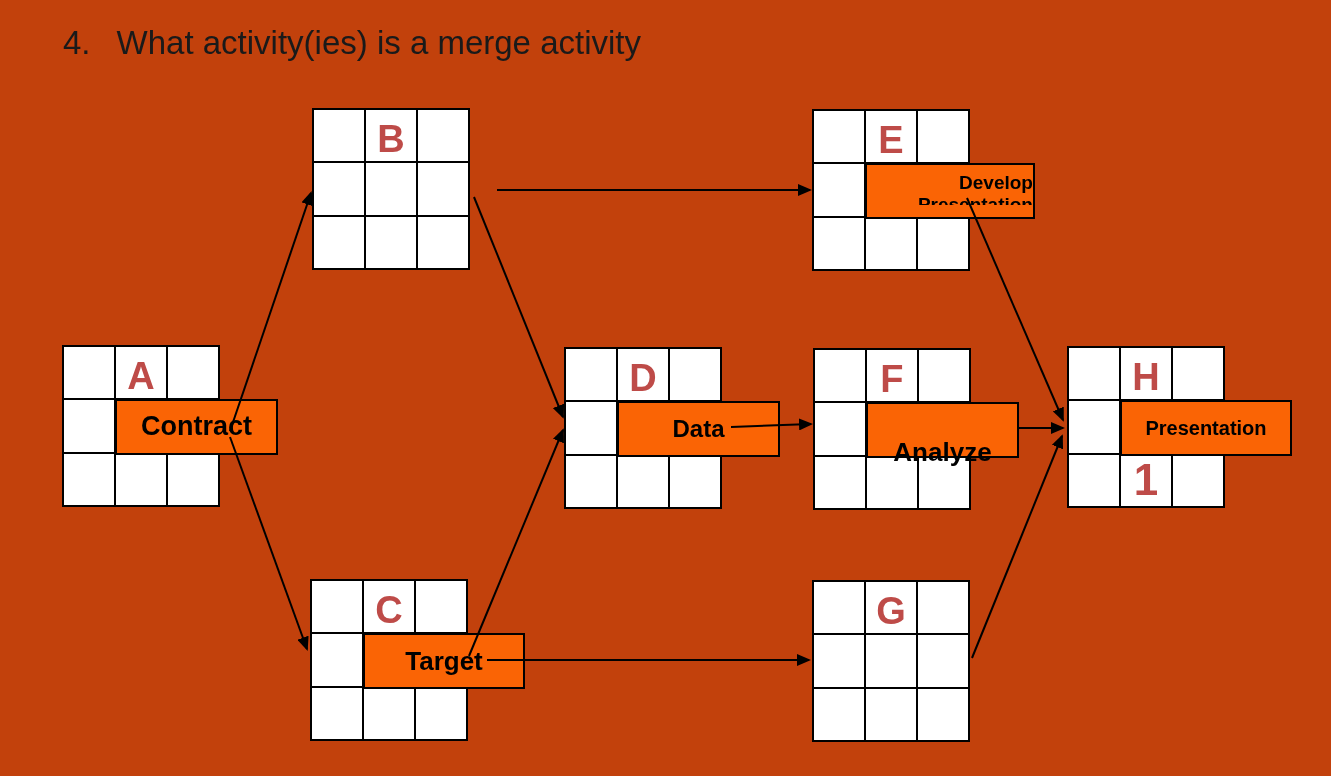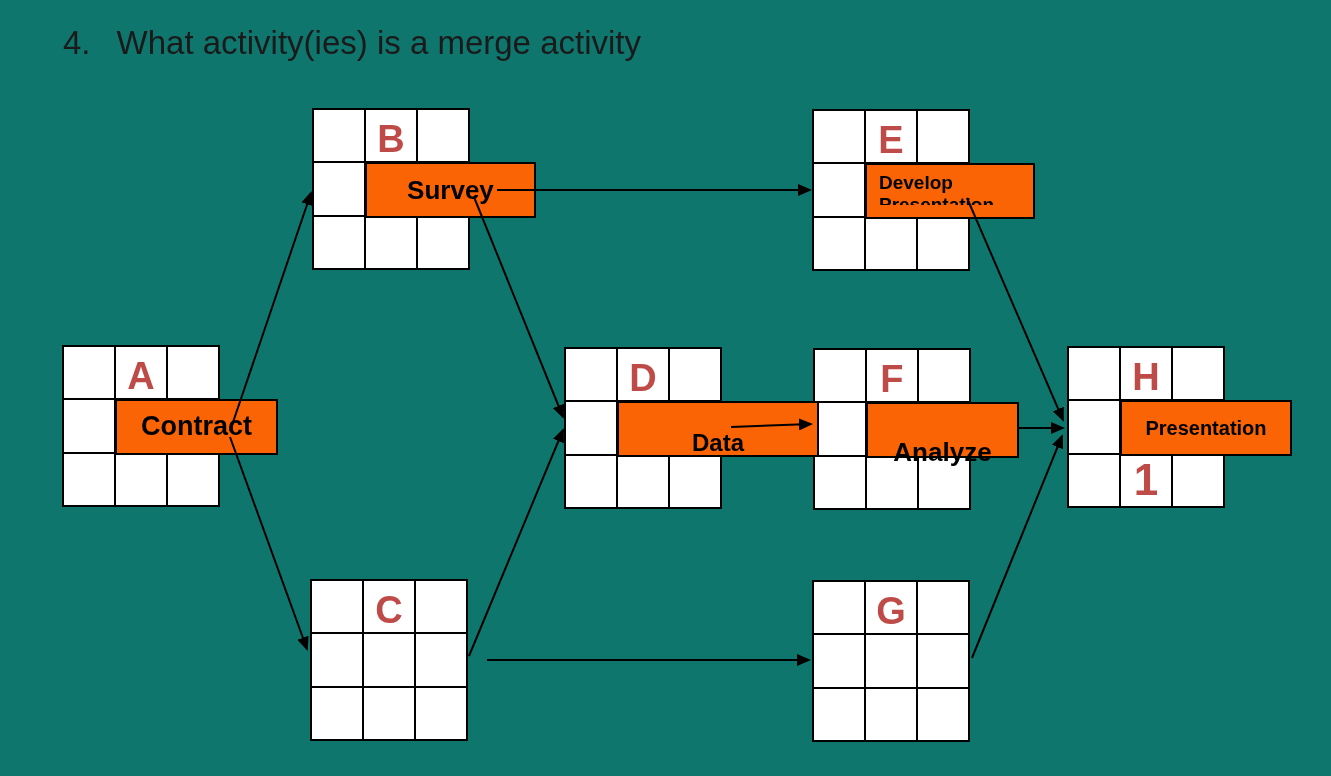--- a/index.html
+++ b/index.html
@@ -1,21 +1,21 @@
 <!DOCTYPE html>
 <html><head>
 <meta charset="utf-8">
 <style>
   html,body{margin:0;padding:0;}
   body{
     width:1331px;height:776px;overflow:hidden;
     background:#ffffff;
     font-family:"Liberation Sans",sans-serif;
   }
-  .page{position:relative;width:1331px;height:776px;background:#0f766e;}
+  .page{position:relative;width:1331px;height:776px;background:#c2410c;}
 
   .title{
     position:absolute;left:63px;top:24px;margin:0;
     font-size:33px;font-weight:400;color:#1a1a1a;
     letter-spacing:0px;white-space:nowrap;
   }
   .title .num{display:inline-block;margin-right:26px;}
 
   
   .node{
@@ -43,21 +43,21 @@
     height:calc(33.33% + 2px);
     border:2px solid #000;box-sizing:border-box;
     display:flex;align-items:center;justify-content:center;
     z-index:2;
   }
   .banner-label{font-weight:700;color:#000;line-height:1;white-space:nowrap;}
 
   
   .banner-clip{
     position:absolute;top:7px;left:12px;right:0;height:33px;
-    overflow:hidden;text-align:left;
+    overflow:hidden;text-align:right;
   }
   .banner-line{font-weight:700;color:#000;line-height:22px;white-space:nowrap;}
 
   .edges{position:absolute;left:0;top:0;z-index:3;pointer-events:none;}
 </style>
 </head>
 <body>
 
 <div class="page">
   <h1 class="title" style="color: rgb(26, 26, 26);"><span class="num">4.</span><span>What activity(ies) is a merge activity</span></h1>
@@ -81,48 +81,48 @@
         <div class="cell" style="border-color: rgb(0, 0, 0);"></div>
         <div class="cell" style="border-color: rgb(0, 0, 0);"></div>
         <div class="cell" style="border-color: rgb(0, 0, 0);"></div>
         <div class="cell" style="border-color: rgb(0, 0, 0);"></div>
         <div class="cell" style="border-color: rgb(0, 0, 0);"></div>
         <div class="cell" style="border-color: rgb(0, 0, 0);"></div>
         <div class="cell" style="border-color: rgb(0, 0, 0);"></div>
         <div class="cell" style="border-color: rgb(0, 0, 0);"></div>
         <div class="cell" style="border-color: rgb(0, 0, 0);"></div>
         <div class="letter" style="color: rgb(190, 75, 72);">B</div>
-        <div class="banner" style="width: 171px; background: rgb(250, 100, 5); border-color: rgb(0, 0, 0);">
-          <span class="banner-label" style="font-size: 26px; color: rgb(0, 0, 0);">Survey</span>
-        </div>
       </div>
       <div class="node" style="left: 310px; top: 579px; width: 158px; height: 162px; border-color: rgb(0, 0, 0);">
         <div class="cell" style="border-color: rgb(0, 0, 0);"></div>
         <div class="cell" style="border-color: rgb(0, 0, 0);"></div>
         <div class="cell" style="border-color: rgb(0, 0, 0);"></div>
         <div class="cell" style="border-color: rgb(0, 0, 0);"></div>
         <div class="cell" style="border-color: rgb(0, 0, 0);"></div>
         <div class="cell" style="border-color: rgb(0, 0, 0);"></div>
         <div class="cell" style="border-color: rgb(0, 0, 0);"></div>
         <div class="cell" style="border-color: rgb(0, 0, 0);"></div>
         <div class="cell" style="border-color: rgb(0, 0, 0);"></div>
         <div class="letter" style="color: rgb(190, 75, 72);">C</div>
+        <div class="banner" style="width: 162px; background: rgb(250, 100, 5); border-color: rgb(0, 0, 0);">
+          <span class="banner-label" style="font-size: 26px; color: rgb(0, 0, 0);">Target</span>
+        </div>
       </div>
       <div class="node" style="left: 564px; top: 347px; width: 158px; height: 162px; border-color: rgb(0, 0, 0);">
         <div class="cell" style="border-color: rgb(0, 0, 0);"></div>
         <div class="cell" style="border-color: rgb(0, 0, 0);"></div>
         <div class="cell" style="border-color: rgb(0, 0, 0);"></div>
         <div class="cell" style="border-color: rgb(0, 0, 0);"></div>
         <div class="cell" style="border-color: rgb(0, 0, 0);"></div>
         <div class="cell" style="border-color: rgb(0, 0, 0);"></div>
         <div class="cell" style="border-color: rgb(0, 0, 0);"></div>
         <div class="cell" style="border-color: rgb(0, 0, 0);"></div>
         <div class="cell" style="border-color: rgb(0, 0, 0);"></div>
         <div class="letter" style="color: rgb(190, 75, 72);">D</div>
-        <div class="banner" style="width: 202px; background: rgb(250, 100, 5); border-color: rgb(0, 0, 0); align-items: flex-end;">
+        <div class="banner" style="width: 163px; background: rgb(250, 100, 5); border-color: rgb(0, 0, 0);">
           <span class="banner-label" style="font-size: 24px; color: rgb(0, 0, 0);">Data</span>
         </div>
       </div>
       <div class="node" style="left: 812px; top: 109px; width: 158px; height: 162px; border-color: rgb(0, 0, 0);">
         <div class="cell" style="border-color: rgb(0, 0, 0);"></div>
         <div class="cell" style="border-color: rgb(0, 0, 0);"></div>
         <div class="cell" style="border-color: rgb(0, 0, 0);"></div>
         <div class="cell" style="border-color: rgb(0, 0, 0);"></div>
         <div class="cell" style="border-color: rgb(0, 0, 0);"></div>
         <div class="cell" style="border-color: rgb(0, 0, 0);"></div>

